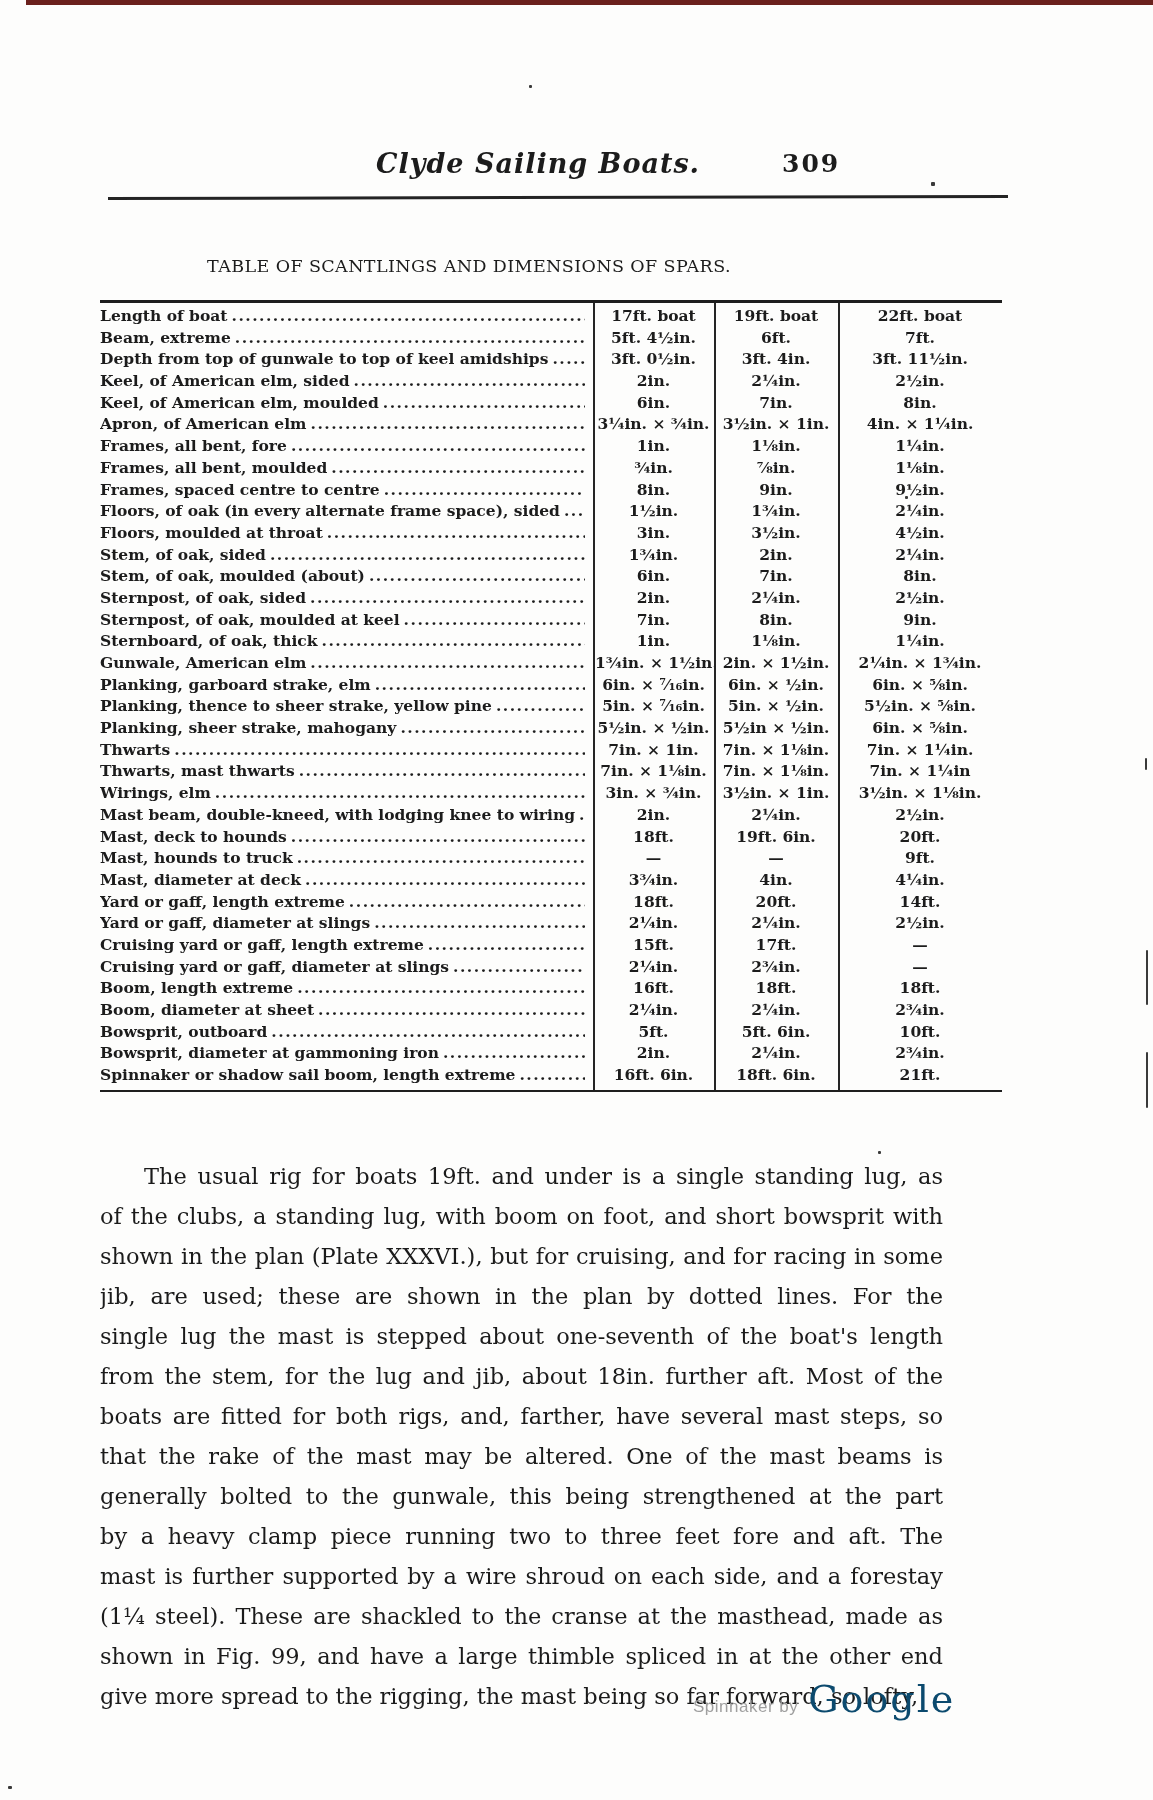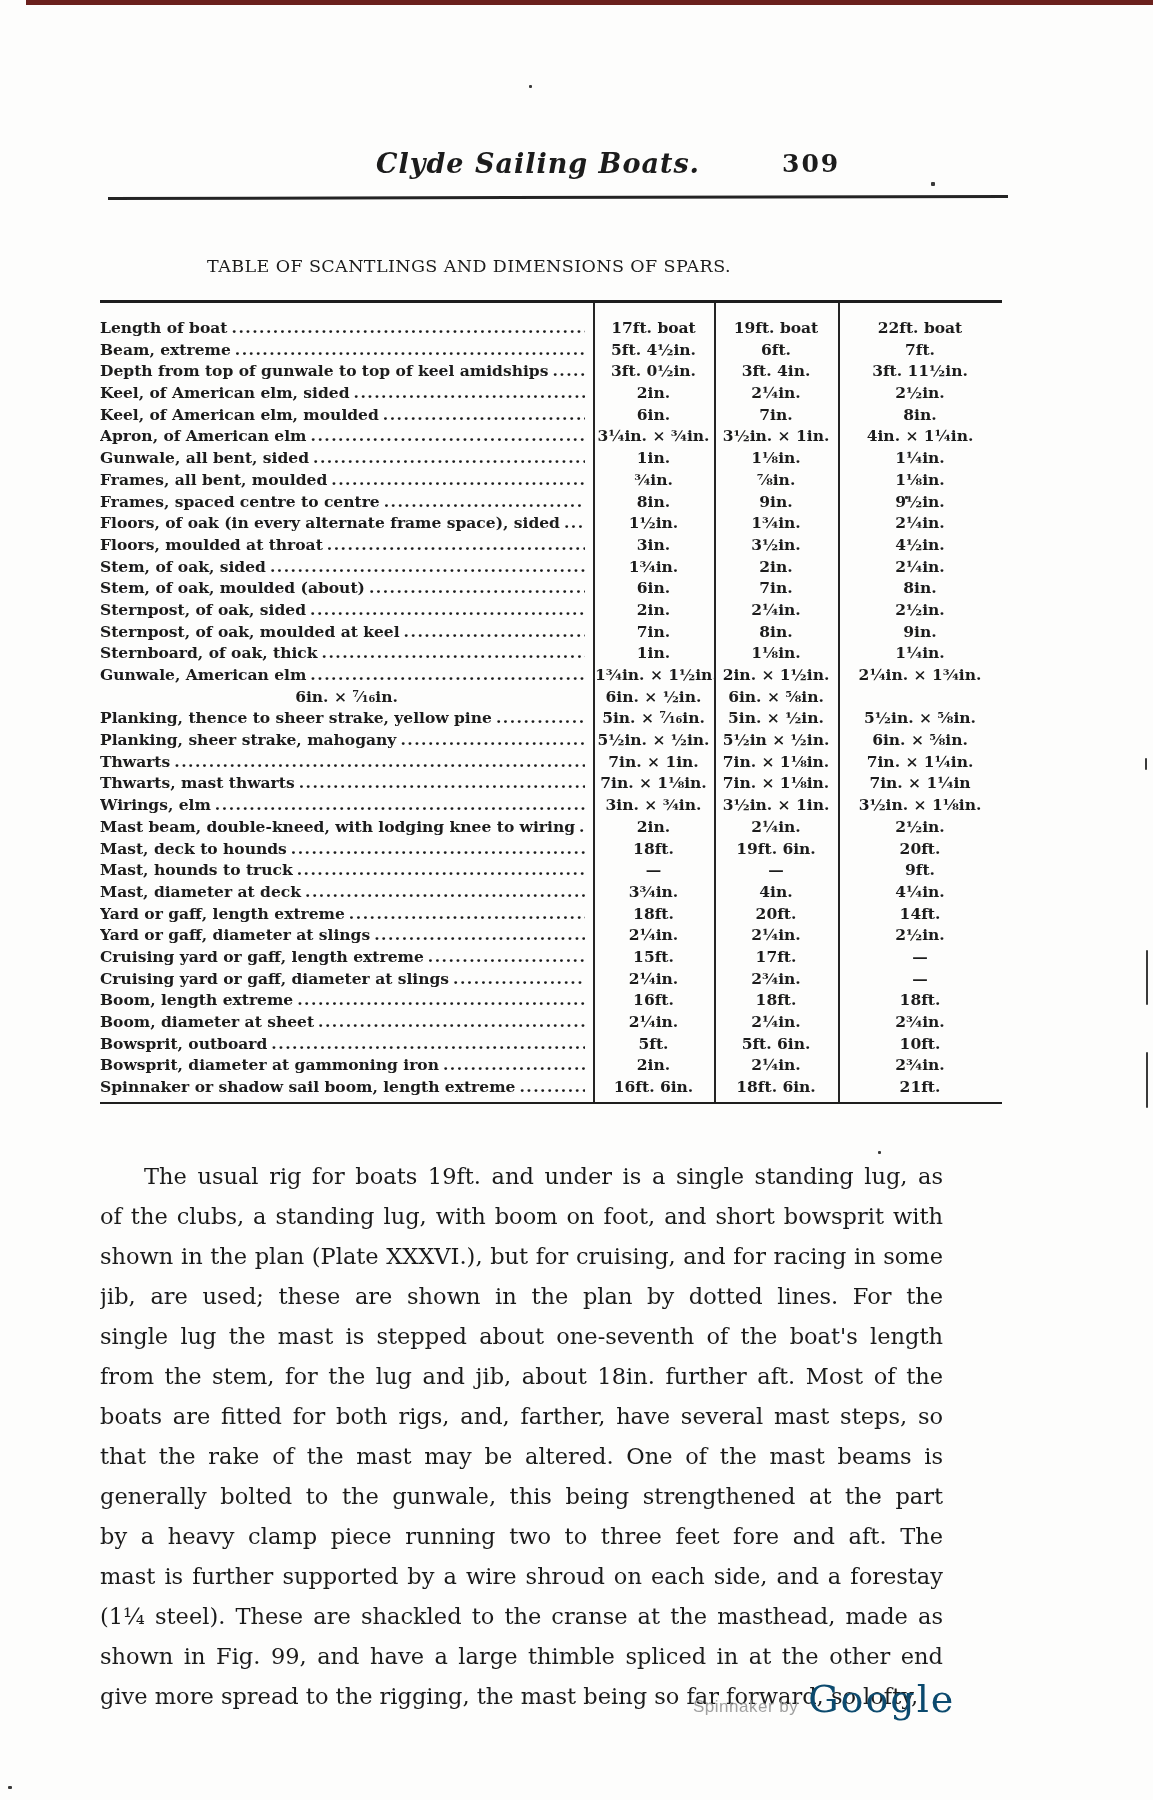--- a/index.html
+++ b/index.html
@@ -36,21 +36,21 @@
   .table-title{
     position:absolute;top:256px;left:100px;width:738px;
     text-align:center;font-weight:normal;font-size:17.5px;
     letter-spacing:0.4px;white-space:nowrap;
   }
 
   .scantlings-table{
     position:absolute;top:300px;left:100px;width:902px;
   }
   .table-toprule{height:3px;background:#1e1e1e;}
-  .table-body{position:relative;padding-top:14px;padding-bottom:4px;}
+  .table-body{position:relative;padding-top:2px;padding-bottom:4px;}
   .vrule{position:absolute;top:0;bottom:0;width:2px;background:#252525;}
   .vrule.v1{left:493px;}
   .vrule.v2{left:614px;}
   .vrule.v3{left:738px;}
   .trow{
     display:grid;
     grid-template-columns:493px 121px 124px 164px;
     height:21.7px;align-items:center;
     font-size:15.5px;font-weight:bold;line-height:21.7px;
     white-space:nowrap;
@@ -161,21 +161,21 @@
           <div class="tlabel">
             <span class="lbl">Apron, of American elm</span>
             <span class="leader"></span>
           </div>
           <div class="tval">3¼in. × ¾in.</div>
           <div class="tval">3½in. × 1in.</div>
           <div class="tval">4in. × 1¼in.</div>
         </div>
         <div class="trow">
           <div class="tlabel">
-            <span class="lbl">Gunwale, all bent, sided</span>
+            <span class="lbl">Frames, all bent, fore</span>
             <span class="leader"></span>
           </div>
           <div class="tval">1in.</div>
           <div class="tval">1⅛in.</div>
           <div class="tval">1¼in.</div>
         </div>
         <div class="trow">
           <div class="tlabel">
             <span class="lbl">Frames, all bent, moulded</span>
             <span class="leader"></span>
@@ -259,20 +259,24 @@
         <div class="trow">
           <div class="tlabel">
             <span class="lbl">Gunwale, American elm</span>
             <span class="leader"></span>
           </div>
           <div class="tval">1¾in. × 1½in.</div>
           <div class="tval">2in. × 1½in.</div>
           <div class="tval">2¼in. × 1¾in.</div>
         </div>
         <div class="trow">
+          <div class="tlabel">
+            <span class="lbl">Planking, garboard strake, elm</span>
+            <span class="leader"></span>
+          </div>
           <div class="tval">6in. × ⁷⁄₁₆in.</div>
           <div class="tval">6in. × ½in.</div>
           <div class="tval">6in. × ⅝in.</div>
         </div>
         <div class="trow">
           <div class="tlabel">
             <span class="lbl">Planking, thence to sheer strake, yellow pine</span>
             <span class="leader"></span>
           </div>
           <div class="tval">5in. × ⁷⁄₁₆in.</div>

